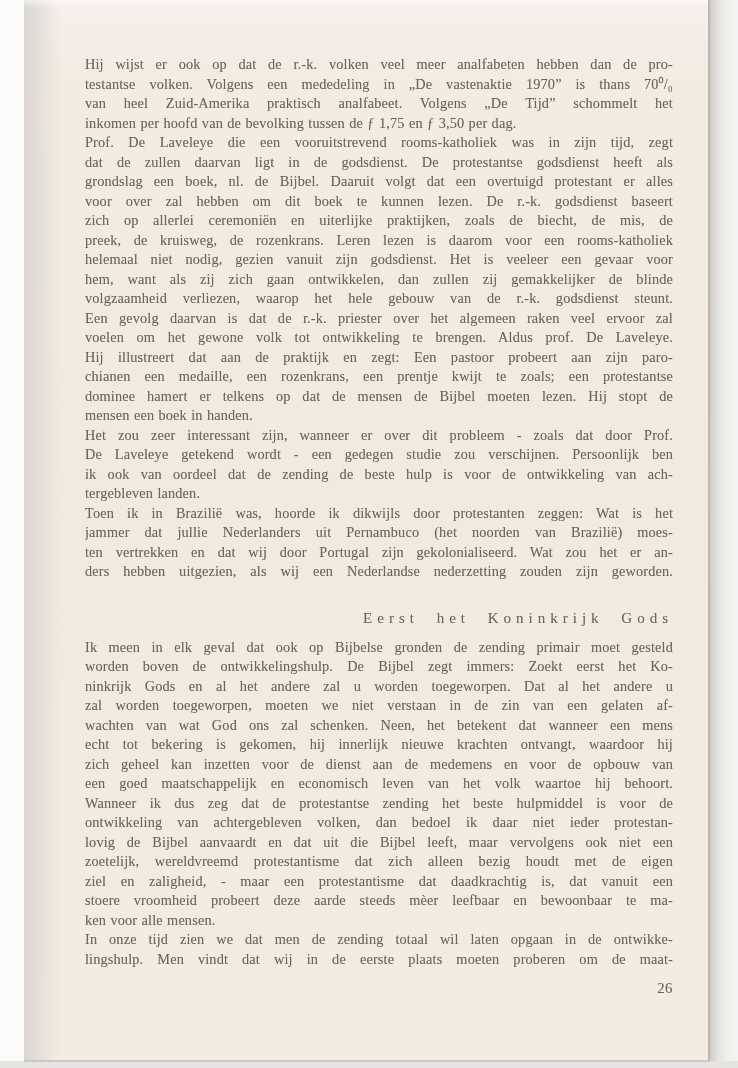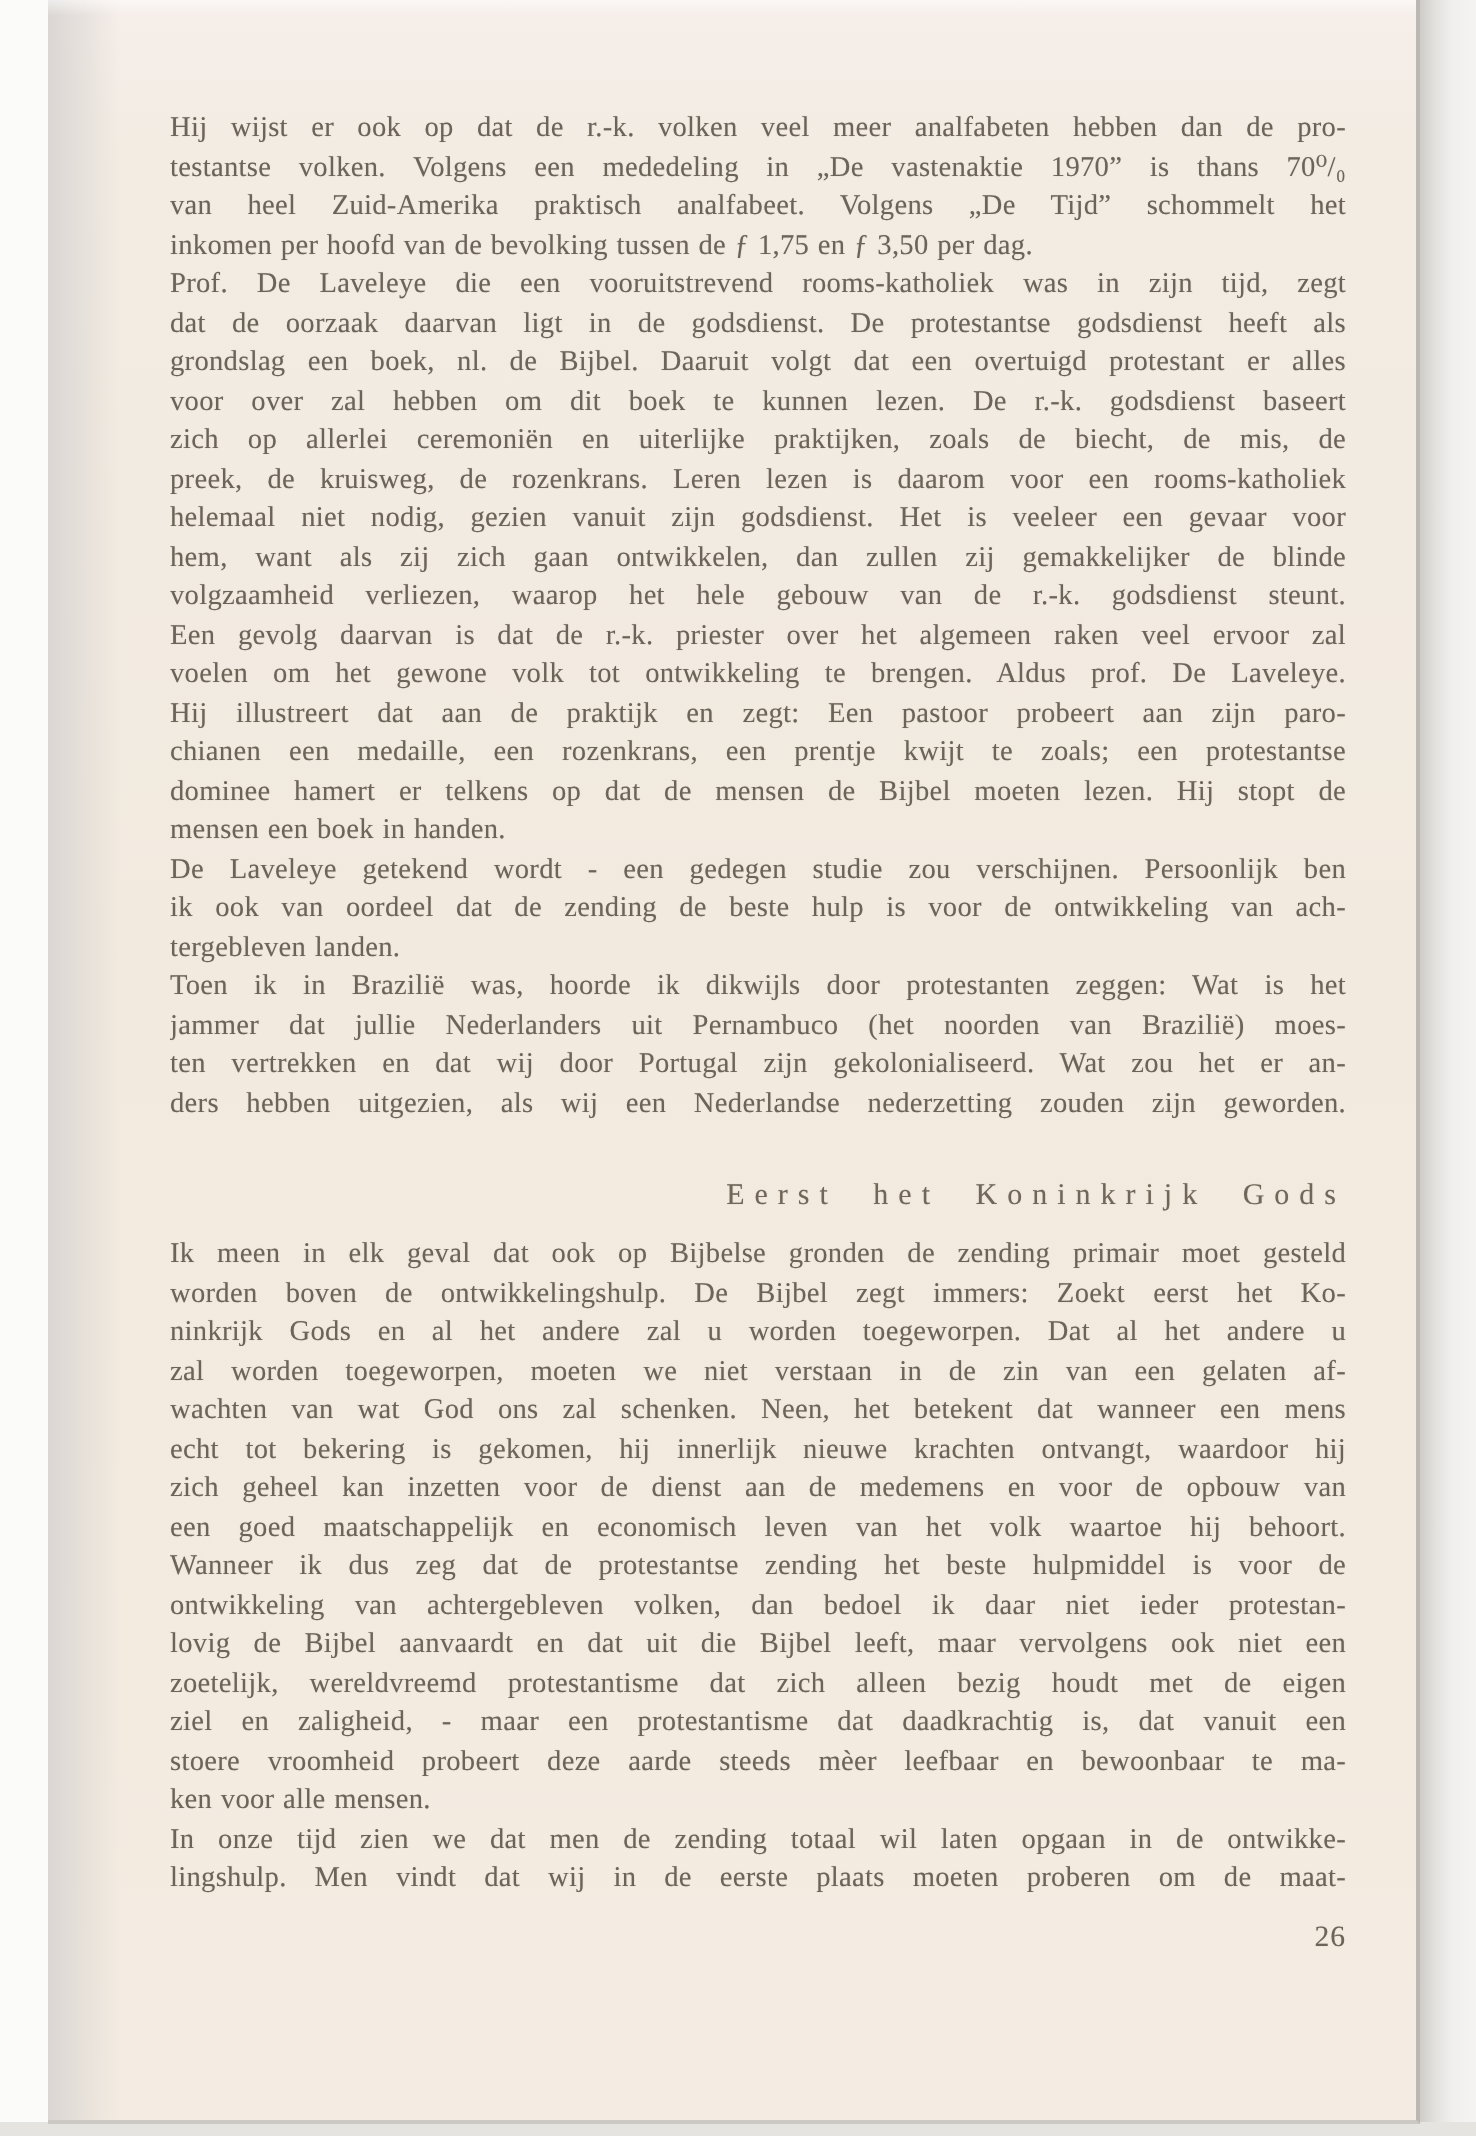--- a/index.html
+++ b/index.html
@@ -67,20 +67,21 @@
     text-shadow: 0 0 0.5px rgba(109,100,89,0.35);
   }
   .para { margin: 0; padding: 0; }
   .line {
     height: 19.5px;
     line-height: 19.5px;
     text-align: justify;
     text-align-last: justify;
     white-space: normal;
     overflow: hidden;
+    font-family: Liberation Serif, serif;
   }
   .line.last { text-align-last: left; }
   .heading {
     margin: 25px 0 9px 0;
     height: 22px; line-height: 22px;
     font-size: 15px;
     font-weight: normal;
     text-align: right;
     letter-spacing: 5px;
     word-spacing: 9px;
@@ -105,36 +106,37 @@
   <div class="page">
     <main class="text-col">
       <div class="para">
           <div class="line">Hij wijst er ook op dat de r.-k. volken veel meer analfabeten hebben dan de pro-</div>
           <div class="line">testantse volken. Volgens een mededeling in „De vastenaktie 1970” is thans 70⁰/₀</div>
           <div class="line">van heel Zuid-Amerika praktisch analfabeet. Volgens „De Tijd” schommelt het</div>
           <div class="line last">inkomen per hoofd van de bevolking tussen de ƒ 1,75 en ƒ 3,50 per dag.</div>
         </div>
       <div class="para">
           <div class="line">Prof. De Laveleye die een vooruitstrevend rooms-katholiek was in zijn tijd, zegt</div>
-          <div class="line">dat de oorzaak daarvan ligt in de godsdienst. De protestantse godsdienst heeft als</div>
+          <div class="line">dat de zullen daarvan ligt in de godsdienst. De protestantse godsdienst heeft als</div>
           <div class="line">grondslag een boek, nl. de Bijbel. Daaruit volgt dat een overtuigd protestant er alles</div>
           <div class="line">voor over zal hebben om dit boek te kunnen lezen. De r.-k. godsdienst baseert</div>
           <div class="line">zich op allerlei ceremoniën en uiterlijke praktijken, zoals de biecht, de mis, de</div>
           <div class="line">preek, de kruisweg, de rozenkrans. Leren lezen is daarom voor een rooms-katholiek</div>
           <div class="line">helemaal niet nodig, gezien vanuit zijn godsdienst. Het is veeleer een gevaar voor</div>
           <div class="line">hem, want als zij zich gaan ontwikkelen, dan zullen zij gemakkelijker de blinde</div>
           <div class="line">volgzaamheid verliezen, waarop het hele gebouw van de r.-k. godsdienst steunt.</div>
           <div class="line">Een gevolg daarvan is dat de r.-k. priester over het algemeen raken veel ervoor zal</div>
           <div class="line">voelen om het gewone volk tot ontwikkeling te brengen. Aldus prof. De Laveleye.</div>
           <div class="line">Hij illustreert dat aan de praktijk en zegt: Een pastoor probeert aan zijn paro-</div>
           <div class="line">chianen een medaille, een rozenkrans, een prentje kwijt te zoals; een protestantse</div>
           <div class="line">dominee hamert er telkens op dat de mensen de Bijbel moeten lezen. Hij stopt de</div>
           <div class="line last">mensen een boek in handen.</div>
         </div>
       <div class="para">
+          <div class="line">Het zou zeer interessant zijn, wanneer er over dit probleem - zoals dat door Prof.</div>
           <div class="line">De Laveleye getekend wordt - een gedegen studie zou verschijnen. Persoonlijk ben</div>
           <div class="line">ik ook van oordeel dat de zending de beste hulp is voor de ontwikkeling van ach-</div>
           <div class="line last">tergebleven landen.</div>
         </div>
       <div class="para">
           <div class="line">Toen ik in Brazilië was, hoorde ik dikwijls door protestanten zeggen: Wat is het</div>
           <div class="line">jammer dat jullie Nederlanders uit Pernambuco (het noorden van Brazilië) moes-</div>
           <div class="line">ten vertrekken en dat wij door Portugal zijn gekolonialiseerd. Wat zou het er an-</div>
           <div class="line">ders hebben uitgezien, als wij een Nederlandse nederzetting zouden zijn geworden.</div>
         </div>

